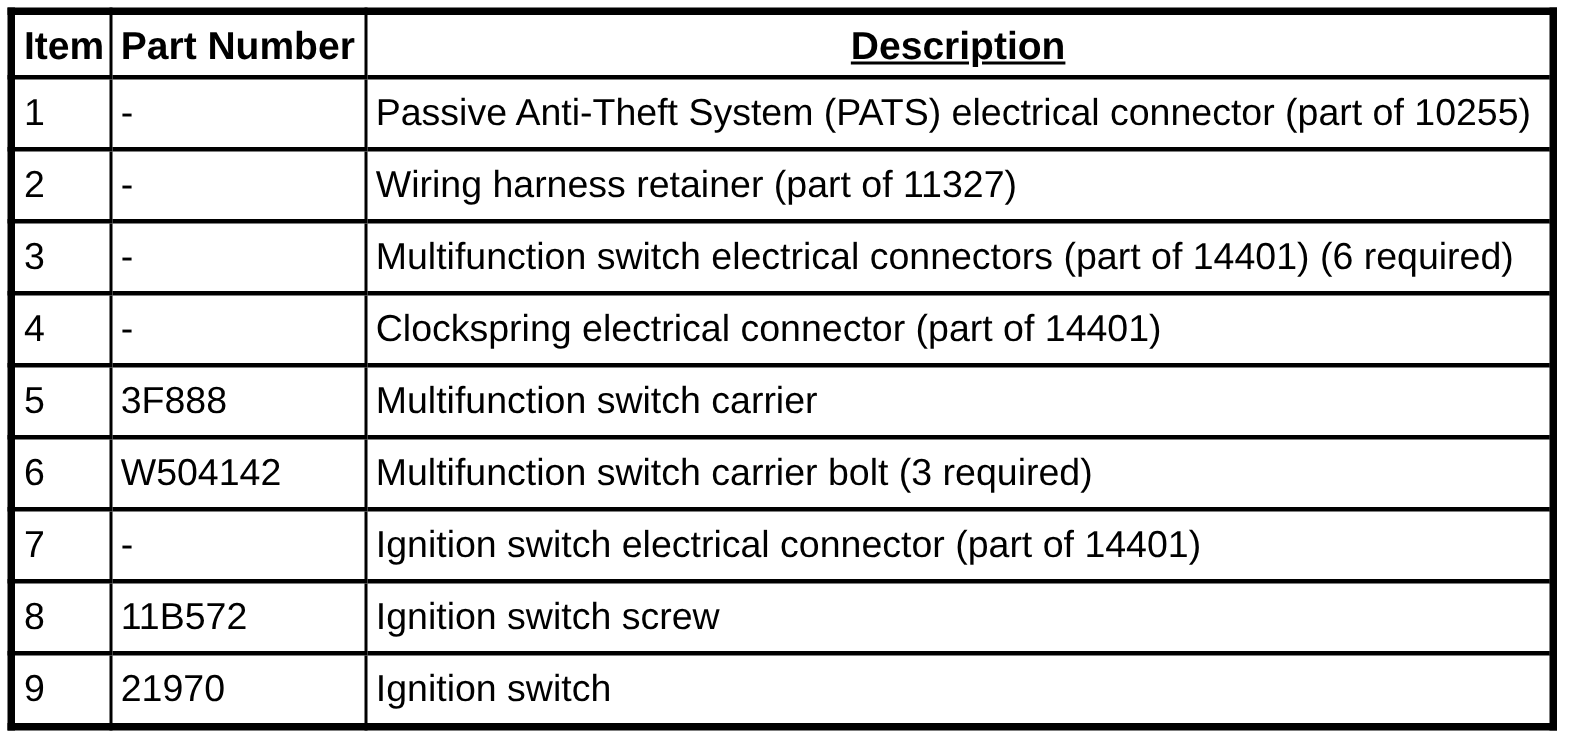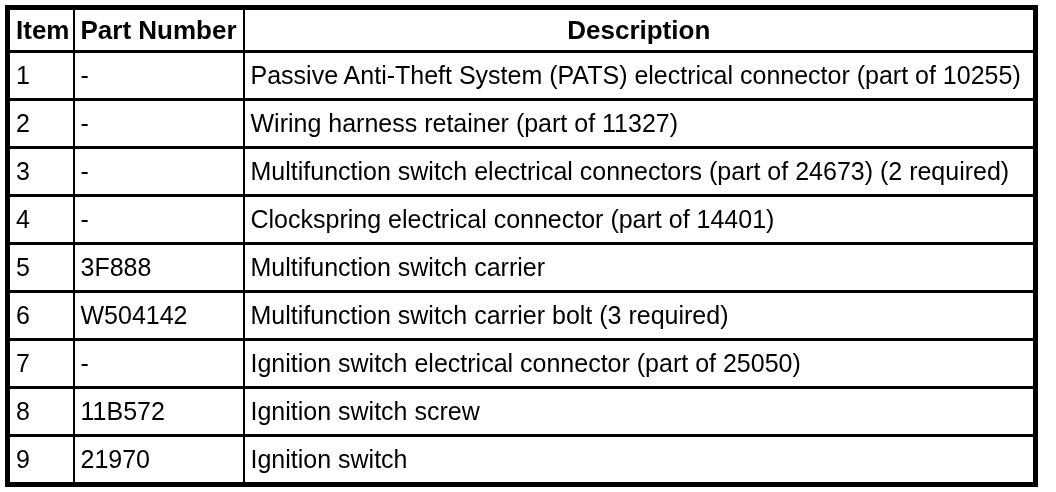--- a/index.html
+++ b/index.html
@@ -40,20 +40,21 @@
     overflow: hidden;
   }
   table.parts-table th {
     height: 40px;
     font-size: 26px;
     font-weight: bold;
     text-align: left;
   }
   table.parts-table th.center {
     text-align: center;
+    text-decoration: underline;
   }
   table.parts-table td {
     height: 45px;
     font-size: 25px;
     font-weight: normal;
     text-align: left;
   }
   col.col-item { width: 66px; }
   col.col-part { width: 170px; }
 </style>
@@ -81,41 +82,41 @@
         <td>Passive Anti-Theft System (PATS) electrical connector (part of 10255)</td>
       </tr>
       <tr>
         <td>2</td>
         <td>-</td>
         <td>Wiring harness retainer (part of 11327)</td>
       </tr>
       <tr>
         <td>3</td>
         <td>-</td>
-        <td>Multifunction switch electrical connectors (part of 24673) (2 required)</td>
+        <td>Multifunction switch electrical connectors (part of 14401) (6 required)</td>
       </tr>
       <tr>
         <td>4</td>
         <td>-</td>
         <td>Clockspring electrical connector (part of 14401)</td>
       </tr>
       <tr>
         <td>5</td>
         <td>3F888</td>
         <td>Multifunction switch carrier</td>
       </tr>
       <tr>
         <td>6</td>
         <td>W504142</td>
         <td>Multifunction switch carrier bolt (3 required)</td>
       </tr>
       <tr>
         <td>7</td>
         <td>-</td>
-        <td>Ignition switch electrical connector (part of 25050)</td>
+        <td>Ignition switch electrical connector (part of 14401)</td>
       </tr>
       <tr>
         <td>8</td>
         <td>11B572</td>
         <td>Ignition switch screw</td>
       </tr>
       <tr>
         <td>9</td>
         <td>21970</td>
         <td>Ignition switch</td>

